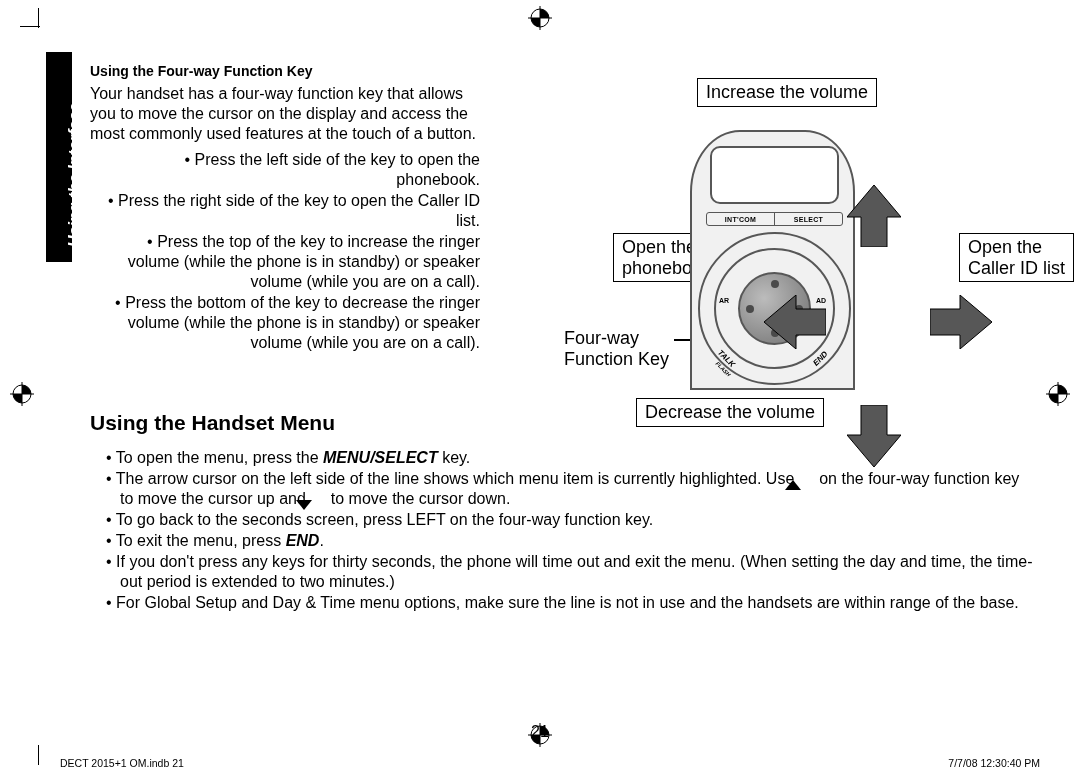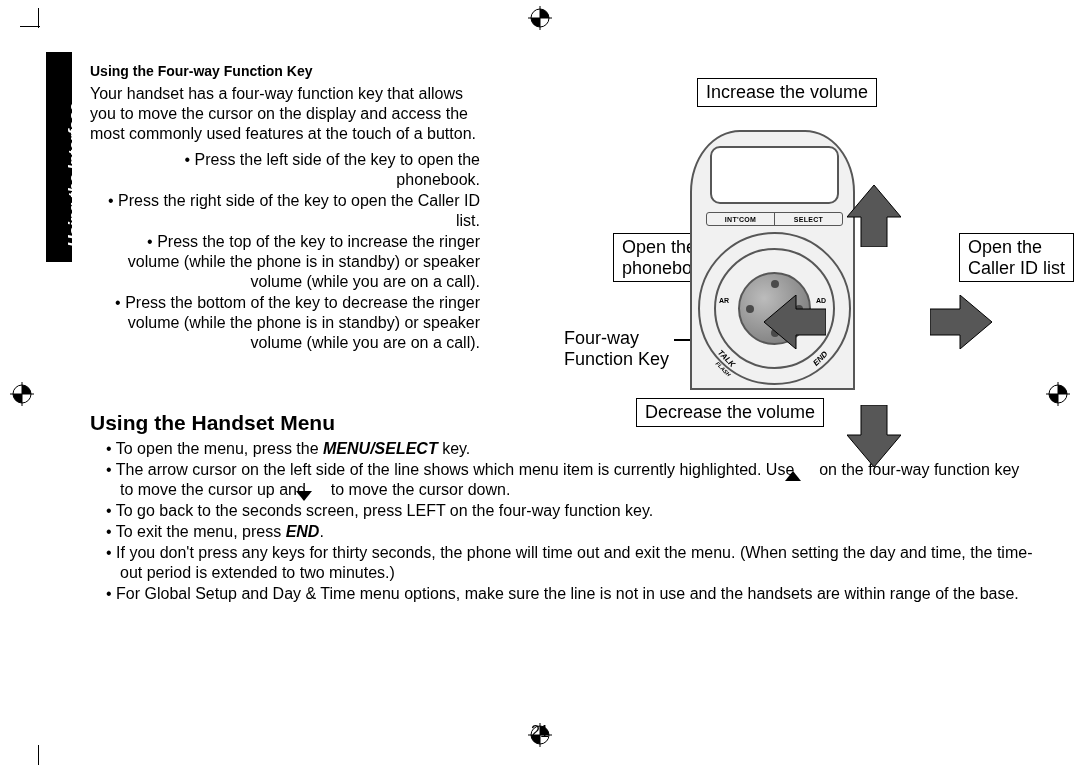--- a/index.html
+++ b/index.html
@@ -27,21 +27,21 @@
   .tab span { position: absolute; white-space: nowrap; transform: rotate(-90deg); transform-origin: left top; left: 20px; top: 195px; font-weight: bold; font-size: 16px; font-style: italic; }
 
   .content { position: absolute; top: 63px; left: 90px; width: 950px; }
 
   h2.sec1 { font-size: 14px; font-weight: bold; margin-bottom: 5px; }
   .intro { font-size: 16px; line-height: 1.25; width: 390px; margin-bottom: 6px; }
   ul.bullets1 { list-style: none; width: 390px; font-size: 16px; line-height: 1.25; }
   ul.bullets1 li { padding-left: 30px; text-indent: -14px; margin-bottom: 1px; text-align: right; }
   ul.bullets1 li::before { content: '• '; }
 
-  h2.sec2 { font-size: 21px; font-weight: bold; margin-top: 58px; margin-bottom: 4px; }
+  h2.sec2 { font-size: 21px; font-weight: bold; margin-top: 58px; margin-bottom: 13px; }
   ul.bullets2 { list-style: none; width: 945px; font-size: 16px; line-height: 1.25; }
   ul.bullets2 li { padding-left: 30px; text-indent: -14px; margin-bottom: 1px; }
   ul.bullets2 li::before { content: '• '; }
   .bold { font-weight: bold; font-style: italic; }
 
   .triicon { display: inline-block; width: 16px; height: 10px; vertical-align: middle; }
 
   .pagenum { position: absolute; bottom: 42px; left: 50%; transform: translateX(-50%); font-size: 16px; }
 
   .footer { position: absolute; bottom: 14px; left: 60px; right: 40px; font-size: 10.5px; display: flex; justify-content: space-between; }
@@ -218,14 +218,18 @@
       <div class="arrow arr-right">
         <svg width="62" height="54">
             <polygon points="0,14 30,14 30,0 62,27 30,54 30,40 0,40" fill="#575757" stroke="#000" stroke-width="1"></polygon>
           </svg>
       </div>
     </div>
   </div>
 
   <div class="pagenum">21</div>
 
+  <div class="footer">
+    <div>DECT 2015+1 OM.indb   21</div>
+    <div class="right">7/7/08   12:30:40 PM</div>
+  </div>
 
 </div>
 
 </body></html>

